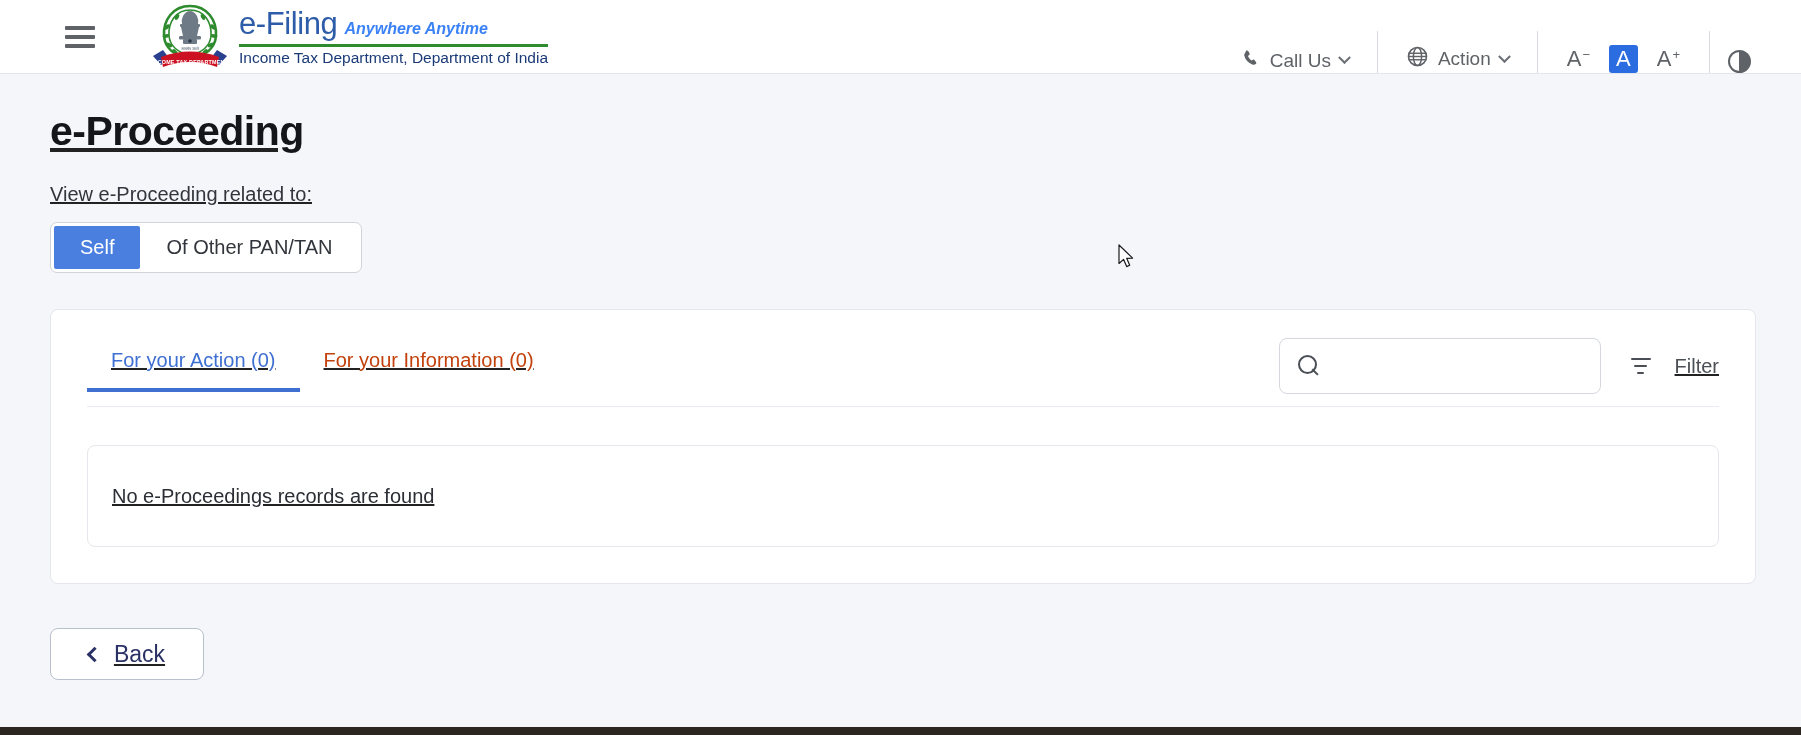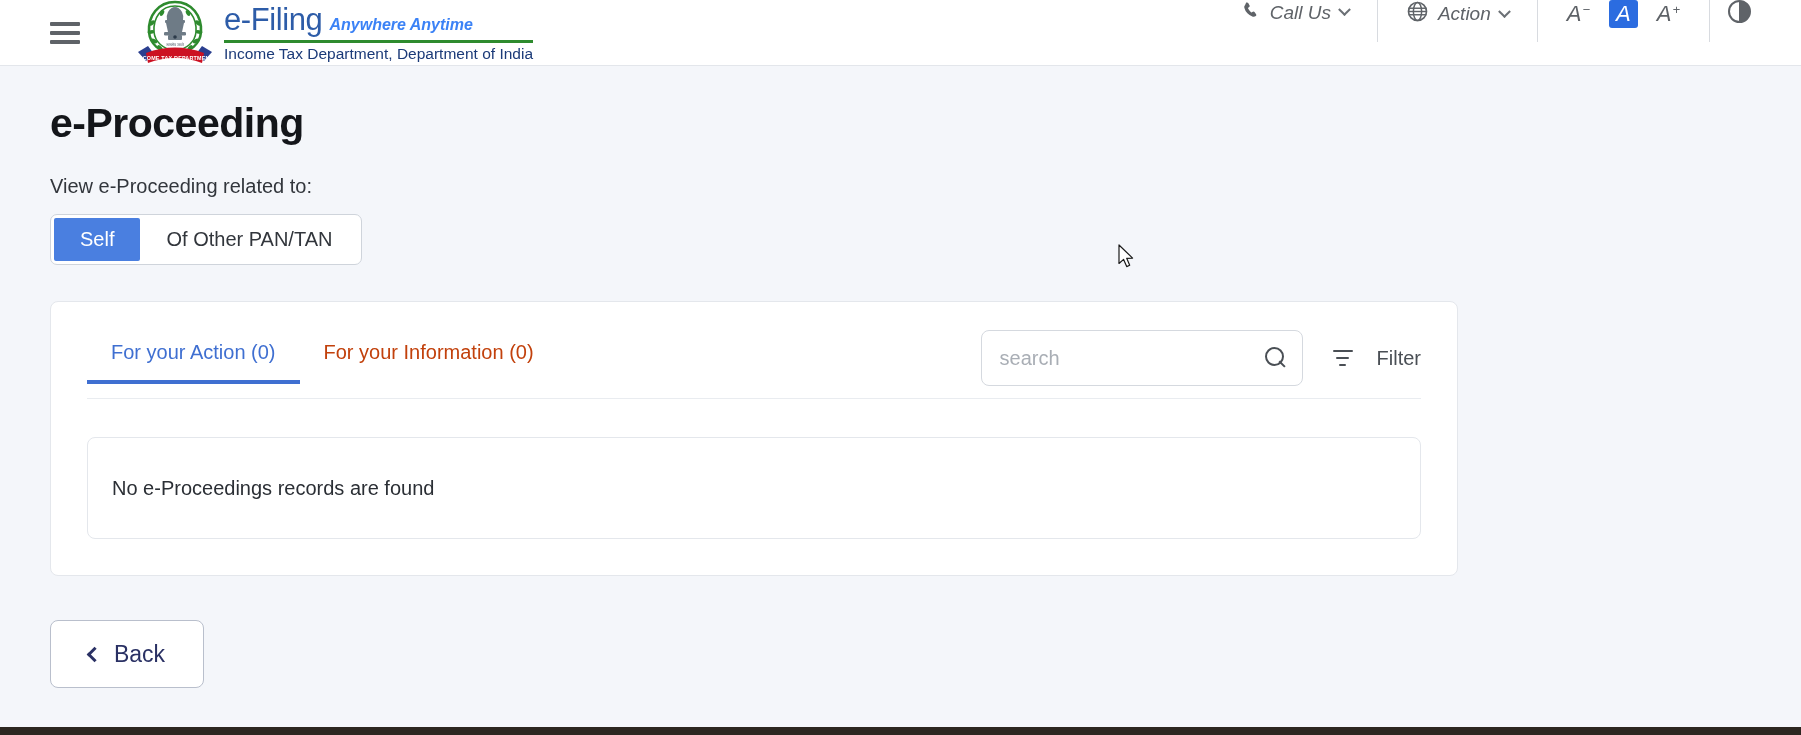--- a/index.html
+++ b/index.html
@@ -12,26 +12,26 @@
 
   body {
     font-family: "Liberation Sans", sans-serif;
     background: #f4f6fa;
     color: #222;
     position: relative;
   }
 
   
   .header {
-    height: 66px;
+    height: 74px;
     background: #ffffff;
     border-bottom: 1px solid #e3e6eb;
     display: flex;
     align-items: center;
-    padding: 0 28px 0 50px;
+    padding: 0 28px 0 65px;
     position: relative;
   }
 
   .hamburger {
     width: 30px;
     height: 22px;
     display: flex;
     flex-direction: column;
     justify-content: space-between;
     cursor: pointer;
@@ -92,23 +92,22 @@
   }
   .brand-line2 {
     font-size: 15.5px;
     color: #1b3a78;
     white-space: nowrap;
   }
 
   .header-right {
     margin-left: auto;
     display: flex;
-    align-items: flex-start;
+    align-items: flex-end;
     height: 100%;
-    font-style: italic;
   }
 
   .hdr-item {
     display: flex;
     align-items: center;
     gap: 9px;
     font-size: 19px;
     color: #5f6368;
     cursor: pointer;
     padding: 0 18px;
@@ -164,20 +163,21 @@
     height: 23px;
     border-radius: 50%;
     border: 2px solid #5f6368;
     background: linear-gradient(to right, #ffffff 0 50%, #5f6368 50% 100%);
     cursor: pointer;
   }
 
   
   .main {
     padding: 0 50px;
+    text-decoration: underline;
   }
 
   .page-title {
     font-size: 41px;
     font-weight: bold;
     color: #14161a;
     margin-top: 34px;
     letter-spacing: -0.5px;
   }
 
@@ -209,21 +209,21 @@
     color: #ffffff;
   }
 
   
   .card {
     margin-top: 36px;
     background: #ffffff;
     border: 1px solid #e4e7ec;
     border-radius: 8px;
     padding: 0 36px 36px 36px;
-    width: 1408px;
+    width: 1706px;
   }
 
   .card-head {
     display: flex;
     align-items: flex-start;
     border-bottom: 1px solid #e9ecf0;
     position: relative;
     padding-top: 26px;
   }
 
@@ -335,21 +335,21 @@
   }
   .empty-text {
     font-size: 20px;
     color: #2b2f35;
   }
 
   
   .back-btn {
     margin-top: 44px;
     width: 154px;
-    height: 68px;
+    height: 52px;
     border: 1px solid #b9bfcc;
     border-radius: 8px;
     background: #ffffff;
     display: flex;
     align-items: center;
     justify-content: center;
     gap: 14px;
     cursor: pointer;
   }
   .back-label {
@@ -510,21 +510,20 @@
 
     <div class="card-head">
 
       <div class="tabs">
         <div class="tab active">For your Action (0)</div>
         <div class="tab">For your Information (0)</div>
       </div>
 
       <div class="head-tools">
         <div class="search-box">
-          <input type="text" placeholder="search" style="">
           <span class="search-icon"></span>
         </div>
 
         <div class="filter-btn">
           <span class="filter-icon">
             <i></i>
             <i></i>
             <i></i>
           </span>
           <span>Filter</span>

